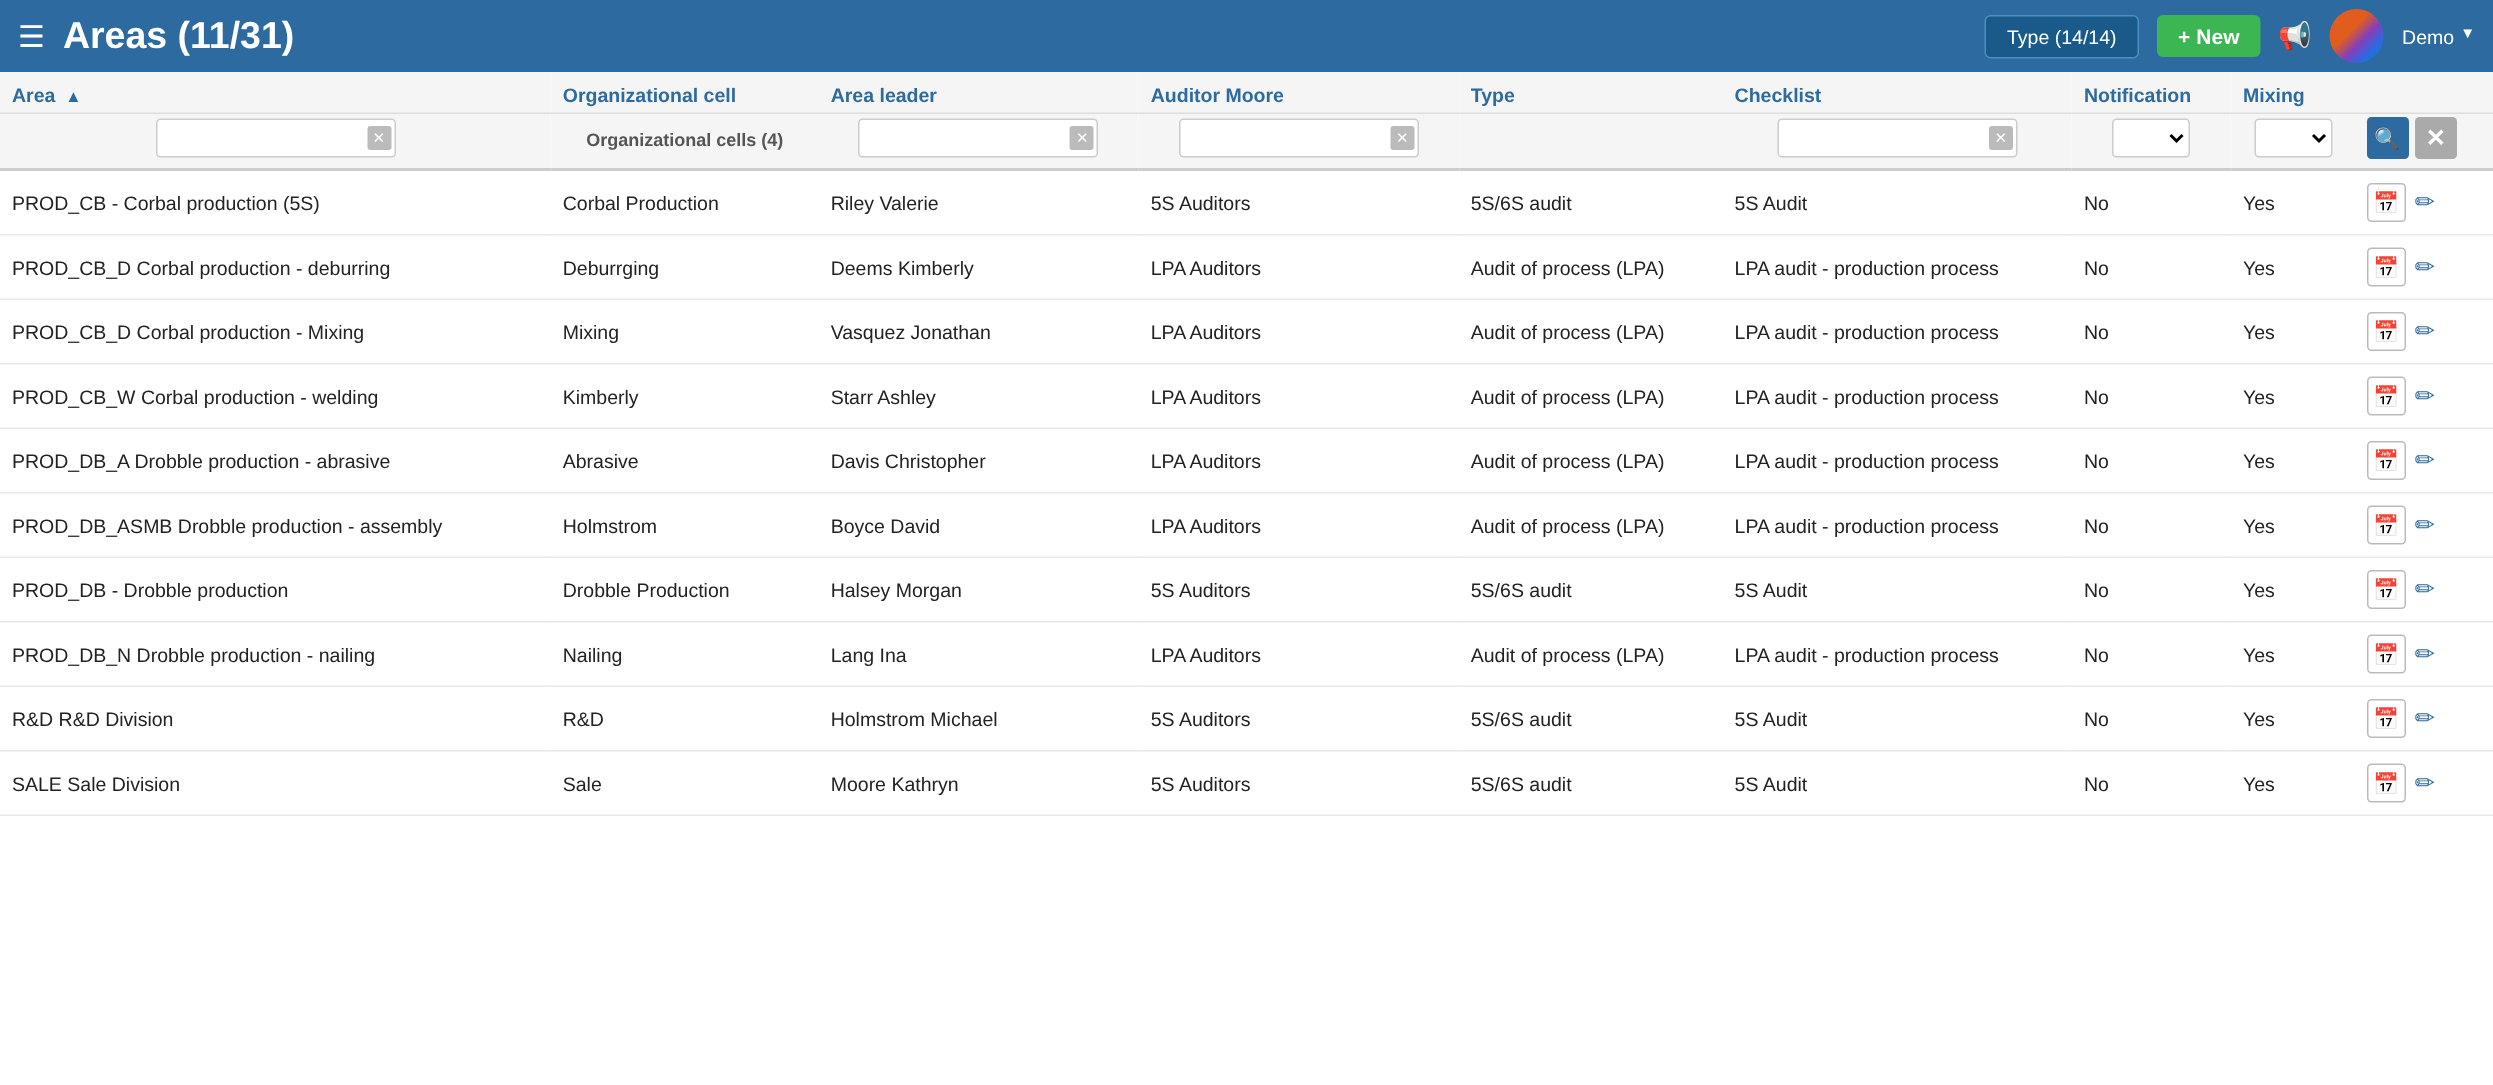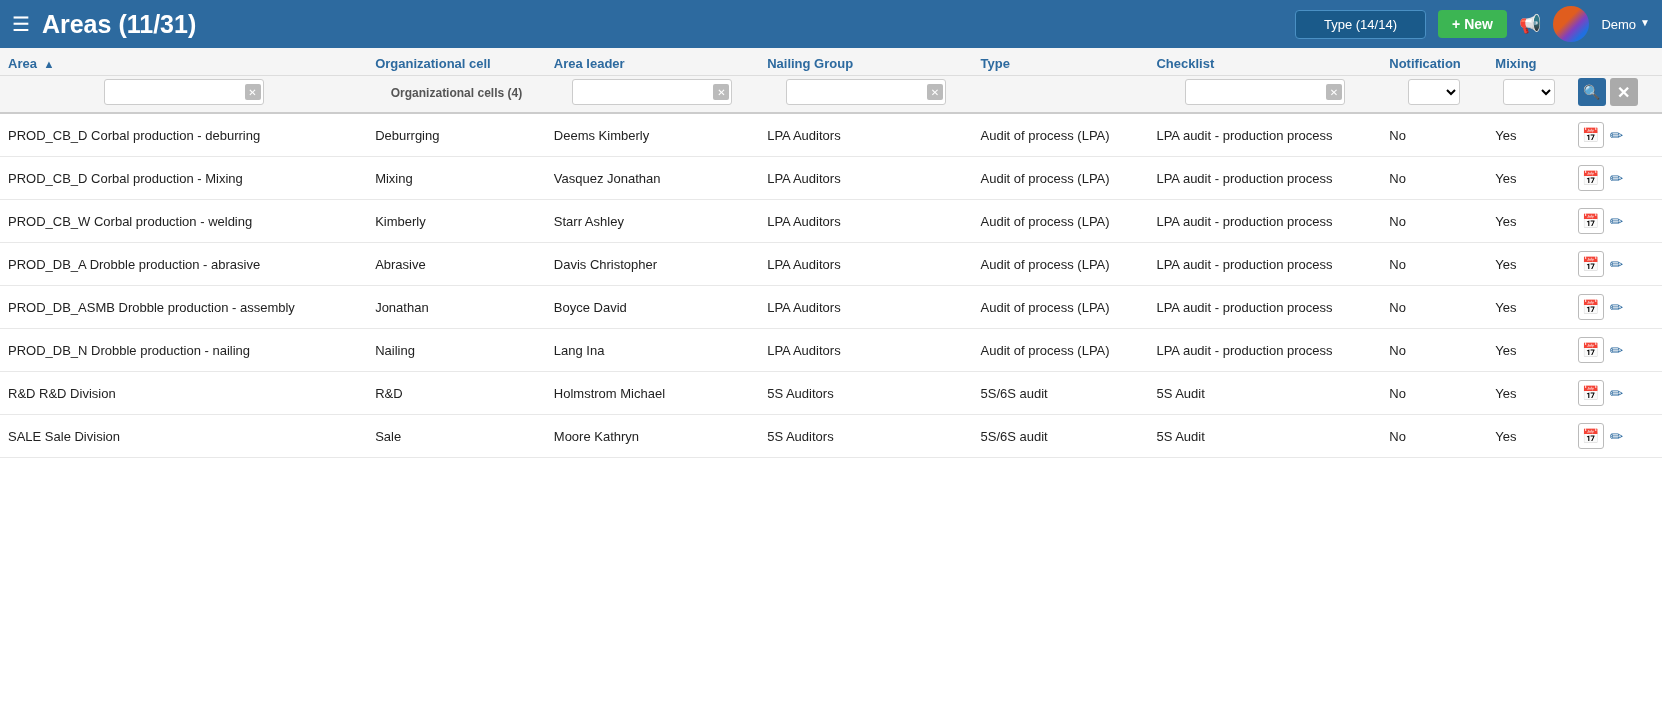--- a/index.html
+++ b/index.html
@@ -14,21 +14,21 @@
       padding: 0 12px;
       height: 48px;
       gap: 12px;
     }
     .header-menu-icon { font-size: 20px; cursor: pointer; color: #fff; }
     .header-title { font-size: 25px; font-weight: bold; flex: 1; }
     .header-type-btn {
       background: #1a5a8a;
       border: 1px solid #4a90c4;
       color: #fff;
-      padding: 6px 28px;
+      padding: 6px 14px;
       border-radius: 4px;
       cursor: pointer;
       font-size: 13px;
     }
     .header-new-btn {
       background: #3cb553;
       border: none;
       color: #fff;
       padding: 6px 14px;
       border-radius: 4px;
@@ -226,21 +226,21 @@
 <div class="table-container">
   <table>
     <thead>
 
       <tr class="col-header">
         <th class="sortable">
           Area <span class="sort-arrow">▲</span>
         </th>
         <th>Organizational cell</th>
         <th>Area leader</th>
-        <th>Nailing Group</th>
+        <th>Auditor Moore</th>
         <th>Type</th>
         <th>Checklist</th>
         <th>Notification</th>
         <th>Mixing</th>
         <th></th>
       </tr>
 
       <tr class="filter-row">
         <th>
           <div class="filter-input-wrap">
@@ -288,20 +288,36 @@
           <div class="filter-actions">
             <button class="search-btn">🔍</button>
             <button class="search-clear-btn">✕</button>
           </div>
         </th>
       </tr>
     </thead>
     <tbody id="table-body">
 
         <tr>
+          <td>PROD_CB - Corbal production (5S)</td>
+          <td>Corbal Production</td>
+          <td>Riley Valerie</td>
+          <td>5S Auditors</td>
+          <td>5S/6S audit</td>
+          <td>5S Audit</td>
+          <td>No</td>
+          <td>Yes</td>
+          <td>
+    <div class="row-actions">
+      <button class="calendar-btn">📅</button>
+      <button class="edit-btn">✏</button>
+    </div>
+  </td>
+        </tr>
+        <tr>
           <td>PROD_CB_D Corbal production - deburring</td>
           <td>Deburrging</td>
           <td>Deems Kimberly</td>
           <td>LPA Auditors</td>
           <td>Audit of process (LPA)</td>
           <td>LPA audit - production process</td>
           <td>No</td>
           <td>Yes</td>
           <td>
     <div class="row-actions">
@@ -353,25 +369,41 @@
           <td>Yes</td>
           <td>
     <div class="row-actions">
       <button class="calendar-btn">📅</button>
       <button class="edit-btn">✏</button>
     </div>
   </td>
         </tr>
         <tr>
           <td>PROD_DB_ASMB Drobble production - assembly</td>
-          <td>Jonathan</td>
+          <td>Holmstrom</td>
           <td>Boyce David</td>
           <td>LPA Auditors</td>
           <td>Audit of process (LPA)</td>
           <td>LPA audit - production process</td>
+          <td>No</td>
+          <td>Yes</td>
+          <td>
+    <div class="row-actions">
+      <button class="calendar-btn">📅</button>
+      <button class="edit-btn">✏</button>
+    </div>
+  </td>
+        </tr>
+        <tr>
+          <td>PROD_DB - Drobble production</td>
+          <td>Drobble Production</td>
+          <td>Halsey Morgan</td>
+          <td>5S Auditors</td>
+          <td>5S/6S audit</td>
+          <td>5S Audit</td>
           <td>No</td>
           <td>Yes</td>
           <td>
     <div class="row-actions">
       <button class="calendar-btn">📅</button>
       <button class="edit-btn">✏</button>
     </div>
   </td>
         </tr>
         <tr>

